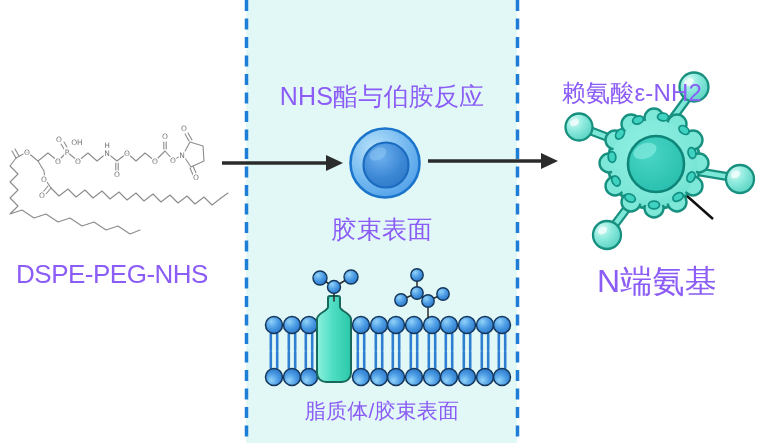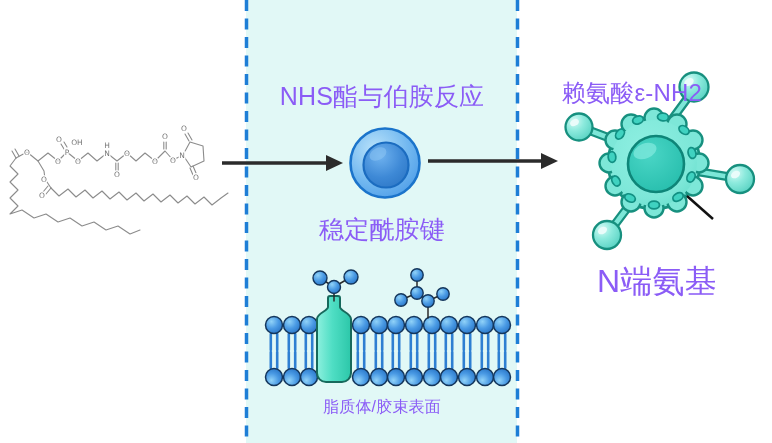--- a/index.html
+++ b/index.html
@@ -5,21 +5,21 @@
   html,body{margin:0;padding:0;}
   body{width:772px;height:443px;position:relative;background:#ffffff;overflow:hidden;
        font-family:"Liberation Sans","DejaVu Sans",sans-serif;}
   .stage{position:absolute;left:0;top:0;width:772px;height:443px;}
   .panel-bg{position:absolute;left:246px;top:0;width:271px;height:443px;background:#e1f8f6;}
   svg{position:absolute;left:0;top:0;}
   .label{position:absolute;color:#8b5cf6;white-space:nowrap;transform:translateX(-50%);
          font-weight:500;letter-spacing:0.2px;}
   .t-title{font-size:25px;}
   .t-bond{font-size:25px;}
-  .t-membrane{font-size:16px;}
+  .t-membrane{font-size:21px;}
   .t-dspe{font-size:26px;font-weight:400;letter-spacing:-0.5px;}
   .t-lys{font-size:24px;}
   .t-amine{font-size:25px;}
   .t-nterm{font-size:32px;}
   .atom{font-size:7.5px;fill:#777;stroke:#ffffff;stroke-width:2.6px;paint-order:stroke;
         text-anchor:middle;font-family:"DejaVu Sans",sans-serif;}
   .mol{stroke:#8c8c8c;stroke-width:1.1;fill:none;stroke-linejoin:round;stroke-linecap:round;}
   .tail{stroke:#2e7fd2;stroke-width:2.6;stroke-linecap:round;}
   .head{fill:url(#gHead);stroke:#14365c;stroke-width:1.5;}
   .ghead{fill:url(#gHead);stroke:#14365c;stroke-width:1.4;}
@@ -246,17 +246,18 @@
         <circle class="sphere" cx="740" cy="179" r="14"></circle>
           <ellipse cx="735.5" cy="174.5" rx="4.8" ry="3.4" fill="#eafcfa" transform="rotate(-30 735.5 174.5)"></ellipse>
         <circle class="sphere" cx="607" cy="235" r="14"></circle>
           <ellipse cx="602.5" cy="230.5" rx="4.8" ry="3.4" fill="#eafcfa" transform="rotate(-30 602.5 230.5)"></ellipse>
       </g>
       <line x1="687" y1="196" x2="713" y2="219" stroke="#111111" stroke-width="2.5"></line>
     </g>
   </svg>
 
   <div class="label t-title" style="left:382px;top:80px;">NHS酯与伯胺反应</div>
-  <div class="label t-bond" style="left:382px;top:213px;">稳定酰胺键</div>
+  <div class="label t-bond" style="left:382px;top:213px;">胶束表面</div>
   <div class="label t-membrane" style="left:382px;top:397px;">脂质体/胶束表面</div>
+  <div class="label t-dspe" style="left:112px;top:259px;">DSPE-PEG-NHS</div>
   <div class="label t-lys" style="left:596px;top:77px;margin-left:36px;">赖氨酸ε-NH2</div>
   <div class="label t-nterm" style="left:657px;top:260px;">N端氨基</div>
 </div>
 
 </body></html>

